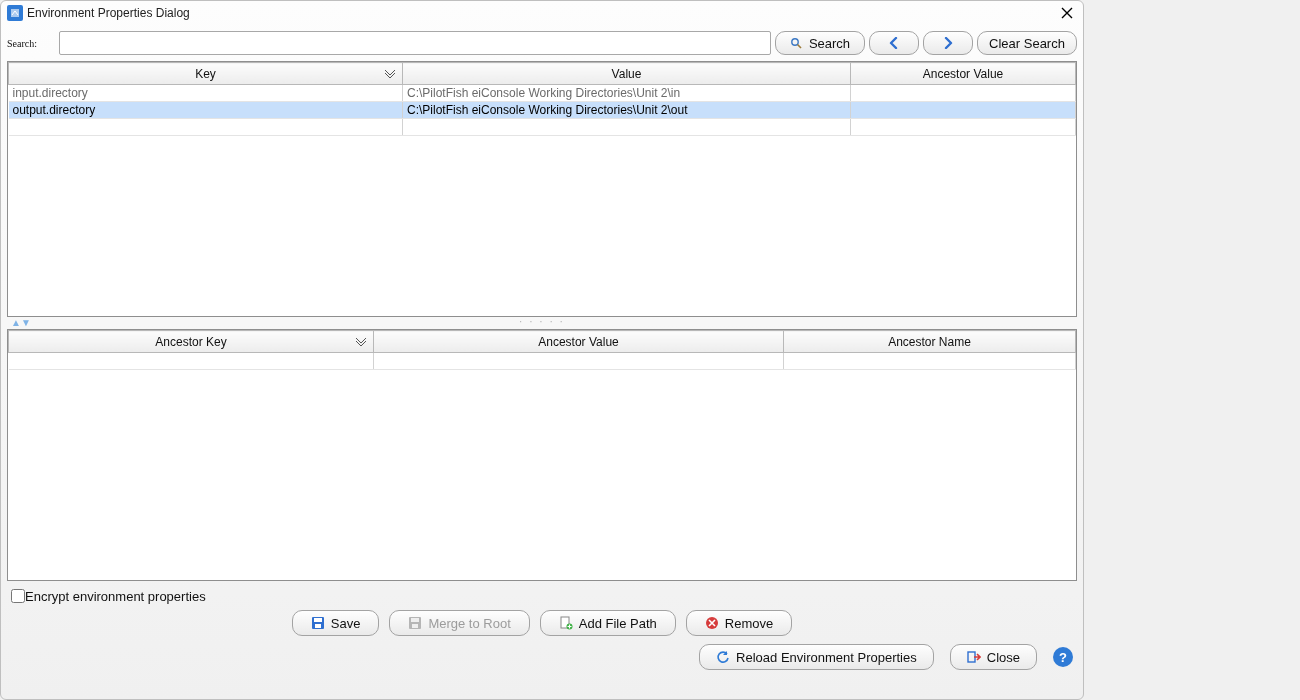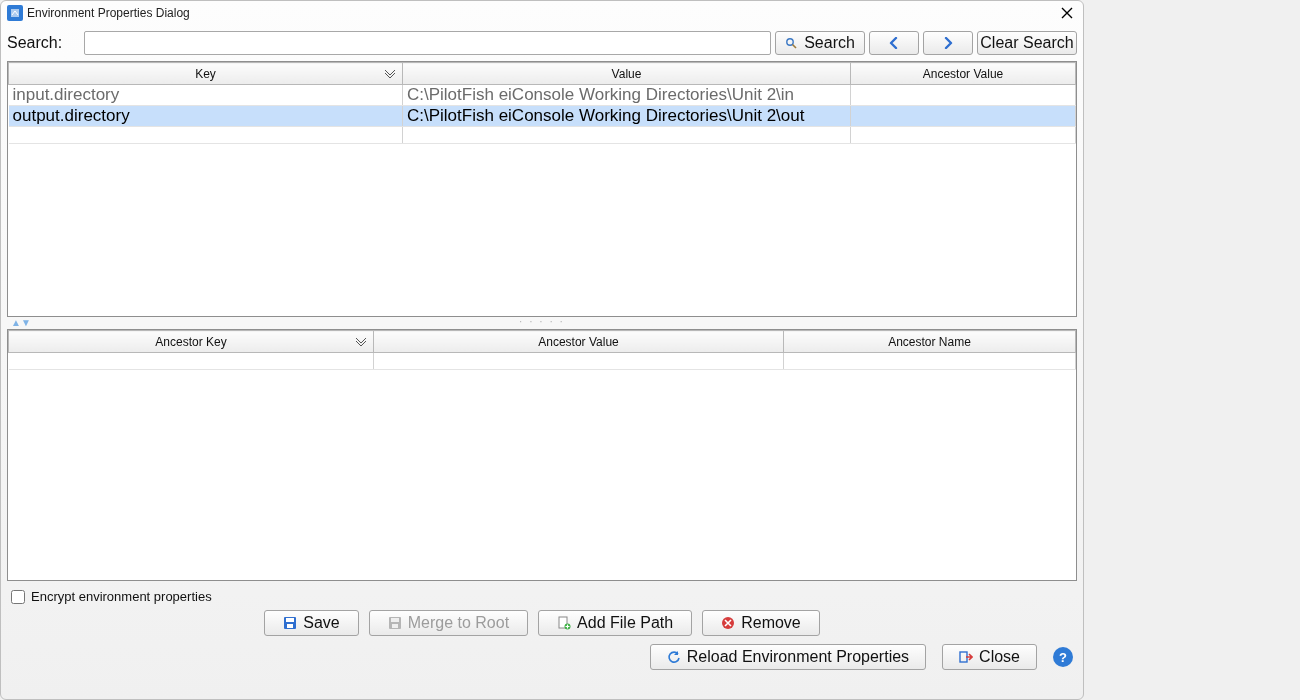--- a/index.html
+++ b/index.html
@@ -32,36 +32,36 @@
       display: flex; align-items:center; justify-content:center;
       cursor: pointer;
       font-size: 15px;
       color: #000;
     }
     .searchbar {
       display: flex; align-items: center;
       padding: 6px 6px 6px 6px;
       gap: 4px;
     }
-    .searchbar label { font-size: 16px; color:#111; margin-right:18px; }
+    .searchbar label { font-size: 10px; color:#111; margin-right:18px;font-family:Liberation Serif, serif; }
     .searchbar input[type=text] {
       flex: 1;
       height: 24px;
       border: 1px solid #a8a8a8;
       border-radius: 2px;
       padding: 2px 6px;
       font-size: 13px;
       background:#fff;
     }
     .btn {
       height: 24px;
       background: linear-gradient(#fefefe,#eaeaea);
       border: 1px solid #a3a3a3;
-      border-radius: 3px;
-      font-size: 16px;
+      border-radius: 10px;
+      font-size: 13px;
       color: #111;
       padding: 0 14px;
       display:inline-flex; align-items:center; justify-content:center;
       gap:6px;
       cursor:pointer;
       white-space:nowrap;
     }
     .btn.nav { width: 50px; padding:0; }
     .btn.wide { width: 90px; }
     .btn.clear { width: 100px; }
@@ -82,41 +82,41 @@
       text-align:center;
       position:relative;
     }
     th .sort-ind {
       position:absolute; right:6px; top:50%; transform:translateY(-50%);
       color:#555;
     }
     td {
       border-right: 1px solid #d2d2d2;
       border-bottom: 1px solid #e4e4e4;
-      font-size: 17px;
+      font-size: 12px;
       height: 17px;
       padding: 0 4px;
       color:#6b6b6b;
       white-space:nowrap;
       overflow:hidden;
     }
     tr.sel td { background:#c7dffb; color:#000;margin-top:17px; }
     tr.plain td { color:#6b6b6b; }
     .splitter-handle {
       height: 8px;
       margin: 0 6px;
       display:flex; align-items:center; justify-content:center;
       cursor: row-resize;
     }
     .splitter-dots { letter-spacing: 2px; color:#b0b0b0; font-size:10px; }
     .splitter-arrow { position:absolute; left:10px; color:#7fb3e6; font-size:10px; }
     .splitter-wrap { position:relative; }
     .check-row {
       padding: 8px 10px 4px 10px;
-      display:flex; align-items:flex-end; gap:6px;
+      display:flex; align-items:flex-start; 
       font-size: 13px; color:#111;
     }
     .check-row input { width:14px; height:14px; }
     .button-row {
       display:flex; justify-content:center; gap:10px;
       padding: 2px 0 6px 0;
     }
     .button-row .btn { height:26px; padding: 0 18px; }
     .btn.disabled { color:#9c9c9c;text-align:center; }
     .footer-row {

